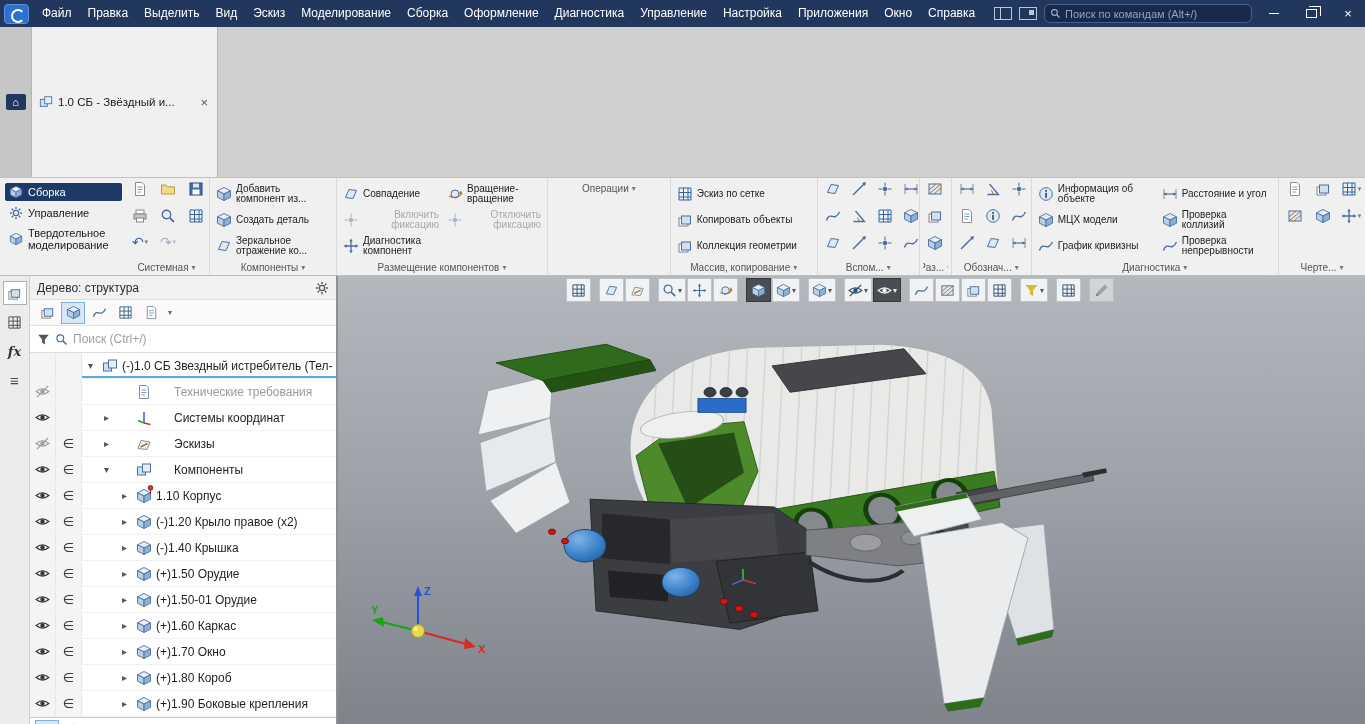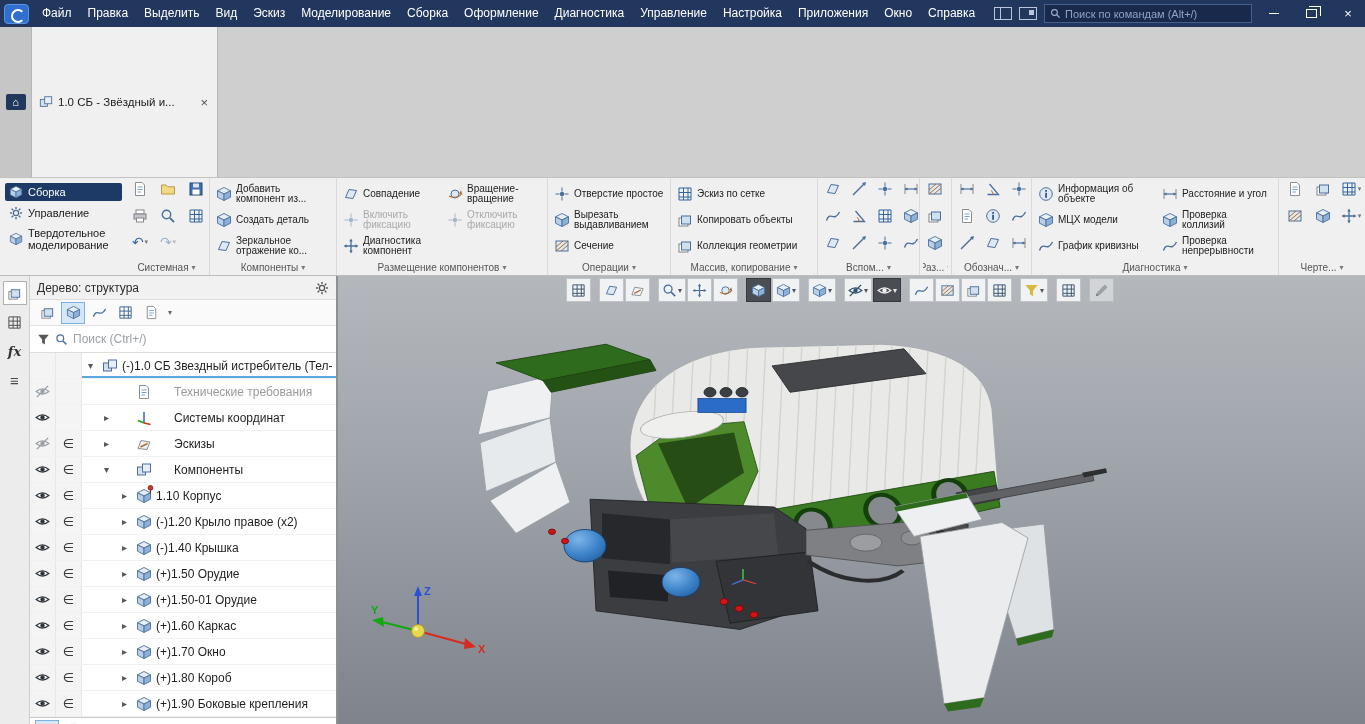--- a/index.html
+++ b/index.html
@@ -8,21 +8,21 @@
 
   
   .menubar{flex:0 0 27px;background:#21375e;display:flex;align-items:center;color:#fff;}
   .logo{width:25px;height:20px;margin:0 5px 0 4px;border-radius:4px;background:#2f6fd0;border:1px solid #5b93e0;position:relative;}
   .logo::after{content:"";position:absolute;left:6px;top:4px;width:10px;height:10px;border:2px solid #fff;border-right-color:transparent;border-radius:50%;}
   .menu-item{padding:0 8px;height:27px;line-height:27px;font-size:12px;cursor:default;}
   .menubar-right{margin-left:auto;display:flex;align-items:center;gap:7px;padding-right:2px;}
   .mb-ico{width:18px;height:13px;border:1px solid #b9c6da;position:relative;}
   .mb-ico.split::after{content:"";position:absolute;left:5px;top:0;bottom:0;border-left:1px solid #b9c6da;}
   .mb-ico.dot::after{content:"";position:absolute;right:2px;top:2px;width:5px;height:5px;background:#b9c6da;}
-  .cmd-search{width:208px;height:19px;background:#18294b;border:1px solid #46608d;border-radius:0;display:flex;align-items:center;gap:4px;padding:0 5px;}
+  .cmd-search{width:208px;height:19px;background:#18294b;border:1px solid #46608d;border-radius:6px;display:flex;align-items:center;gap:4px;padding:0 5px;}
   .cmd-search svg{flex:0 0 11px;}
   .cmd-search input{flex:1;background:transparent;border:none;outline:none;color:#d7e0ef;font-size:11px;min-width:0;}
   .cmd-search input::placeholder{color:#8fa3c4;}
   .winbtn{width:30px;height:27px;display:flex;align-items:center;justify-content:center;color:#fff;font-size:13px;}
   .winbtn .bar{width:10px;border-top:1px solid #fff;display:block;}
   .winbtn .boxes{width:11px;height:9px;border:1px solid #fff;position:relative;}
   .winbtn .boxes::after{content:"";position:absolute;left:2px;top:-4px;width:11px;height:9px;border:1px solid #fff;border-bottom:none;border-left:none;}
 
   
   .tabbar{flex:0 0 23px;background:#cfcfcf;display:flex;align-items:stretch;border-bottom:1px solid #c2c2c2;}
@@ -39,21 +39,21 @@
   .mode-btn{display:flex;align-items:center;gap:5px;font-size:11px;color:#1a1a1a;padding:2px 4px;border-radius:2px;line-height:1.1;}
   .mode-btn .si{flex:0 0 14px;width:14px;height:14px;}
   .mode-btn.active{background:#1d3a66;color:#fff;}
   .groups{flex:1;display:flex;overflow:hidden;}
   .rgroup{display:flex;flex-direction:column;border-right:1px solid #dadada;padding:3px 3px 0;}
   .rgroup-content{flex:1;display:flex;gap:2px;align-items:flex-start;}
   .rgroup-label{height:15px;font-size:10px;color:#555;display:flex;align-items:center;justify-content:center;gap:3px;white-space:nowrap;overflow:hidden;}
   .rgroup-label .caret{font-size:8px;color:#777;}
   .btn-col{display:flex;flex-direction:column;}
   .rbtn{display:flex;align-items:center;gap:4px;height:26px;padding:0 3px;font-size:10px;line-height:1.05;color:#222;}
-  .rbtn.disabled{color:#a9a9a9;}
+  .rbtn.disabled{color:#a9a9a9;text-align:right;}
   .rbtn.disabled .si{opacity:.45;}
   .rbtn .si{flex:0 0 16px;width:16px;height:16px;}
   .icon-grid{display:grid;grid-auto-rows:25px;}
   .cols3{grid-template-columns:repeat(3,26px);}
   .cols4{grid-template-columns:repeat(4,24px);}
   .cols1{grid-template-columns:24px;}
   .sicon-btn{display:flex;align-items:center;justify-content:center;gap:1px;color:#3264a0;}
   .sicon-btn .si{width:16px;height:16px;}
   .sicon-btn.disabled{opacity:.45;}
   .uglyph{font-size:14px;color:#3264a0;line-height:1;}
@@ -436,42 +436,20 @@
               </div>
           </div>
         </div>
         <div class="rgroup-label">
             <span>Размещение компонентов</span>
             <span class="caret">▾</span>
           </div>
       </div>
 
       <div class="rgroup" style="width:124px">
-        <div class="rgroup-content">
-          <div class="btn-col" style="width:116px">
-            <div class="rbtn">
-                <svg class="si">
-                  <use href="#s-point"></use>
-                </svg>
-                <span>Отверстие простое</span>
-              </div>
-            <div class="rbtn">
-                <svg class="si">
-                  <use href="#s-cube"></use>
-                </svg>
-                <span>Вырезать выдавливанием</span>
-              </div>
-            <div class="rbtn">
-                <svg class="si">
-                  <use href="#s-section"></use>
-                </svg>
-                <span>Сечение</span>
-              </div>
-          </div>
-        </div>
         <div class="rgroup-label">
             <span>Операции</span>
             <span class="caret">▾</span>
           </div>
       </div>
 
       <div class="rgroup" style="width:148px">
         <div class="rgroup-content">
           <div class="btn-col" style="width:140px">
             <div class="rbtn">

